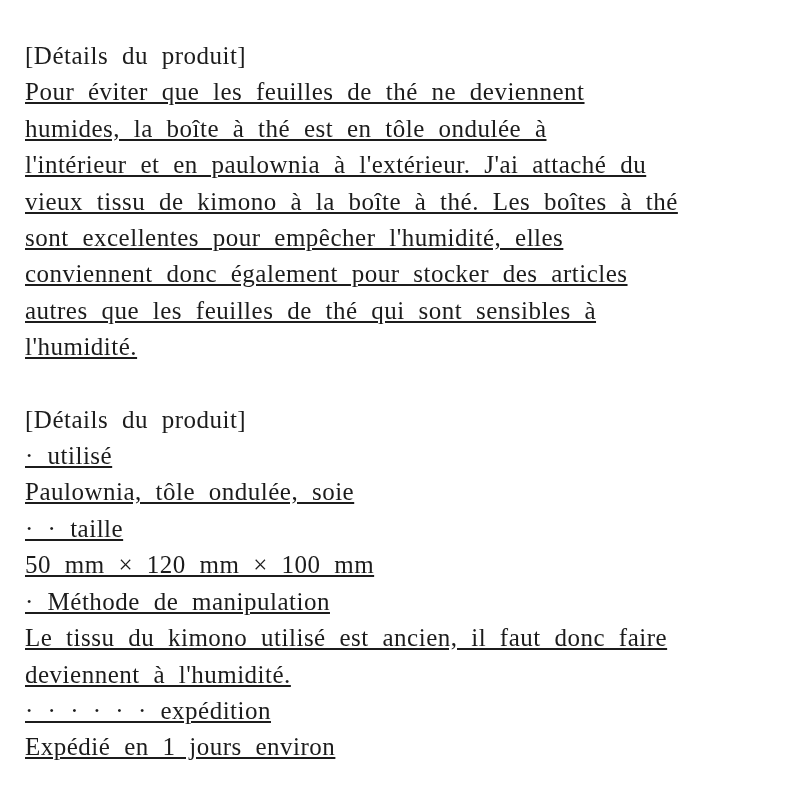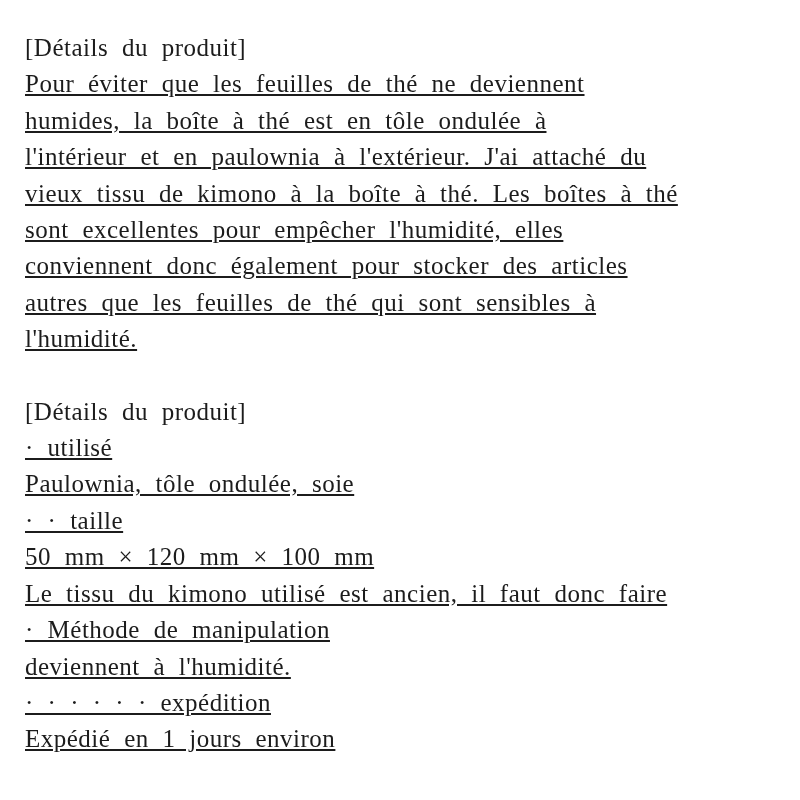--- a/index.html
+++ b/index.html
@@ -11,21 +11,21 @@
     width: 800px;
     height: 800px;
     overflow: hidden;
     font-family: "Liberation Serif", "DejaVu Serif", serif;
     color: #1a1a1a;
   }
   .page {
     box-sizing: border-box;
     width: 800px;
     height: 800px;
-    padding: 30px 40px 0 25px;
+    padding: 38px 40px 0 25px;
   }
   .text-line {
     font-size: 25px;
     line-height: 36.4px;
     letter-spacing: 0.5px;
     word-spacing: 7px;
     white-space: nowrap;
     color: #1c1c1c;
     text-decoration: underline;
   }
@@ -57,20 +57,20 @@
     <div class="text-line">autres que les feuilles de thé qui sont sensibles à</div>
     <div class="text-line">l'humidité.</div>
   </div>
 
   <div class="section">
     <div class="section-heading">[Détails du produit]</div>
     <div class="text-line">· utilisé</div>
     <div class="text-line">Paulownia, tôle ondulée, soie</div>
     <div class="text-line">· · taille</div>
     <div class="text-line">50 mm × 120 mm × 100 mm</div>
+    <div class="text-line">· Méthode de manipulation</div>
     <div class="text-line">Le tissu du kimono utilisé est ancien, il faut donc faire</div>
-    <div class="text-line">· Méthode de manipulation</div>
     <div class="text-line">deviennent à l'humidité.</div>
     <div class="text-line">· · · · · · expédition</div>
     <div class="text-line">Expédié en 1 jours environ</div>
   </div>
 
 </div>
 
 </body></html>

